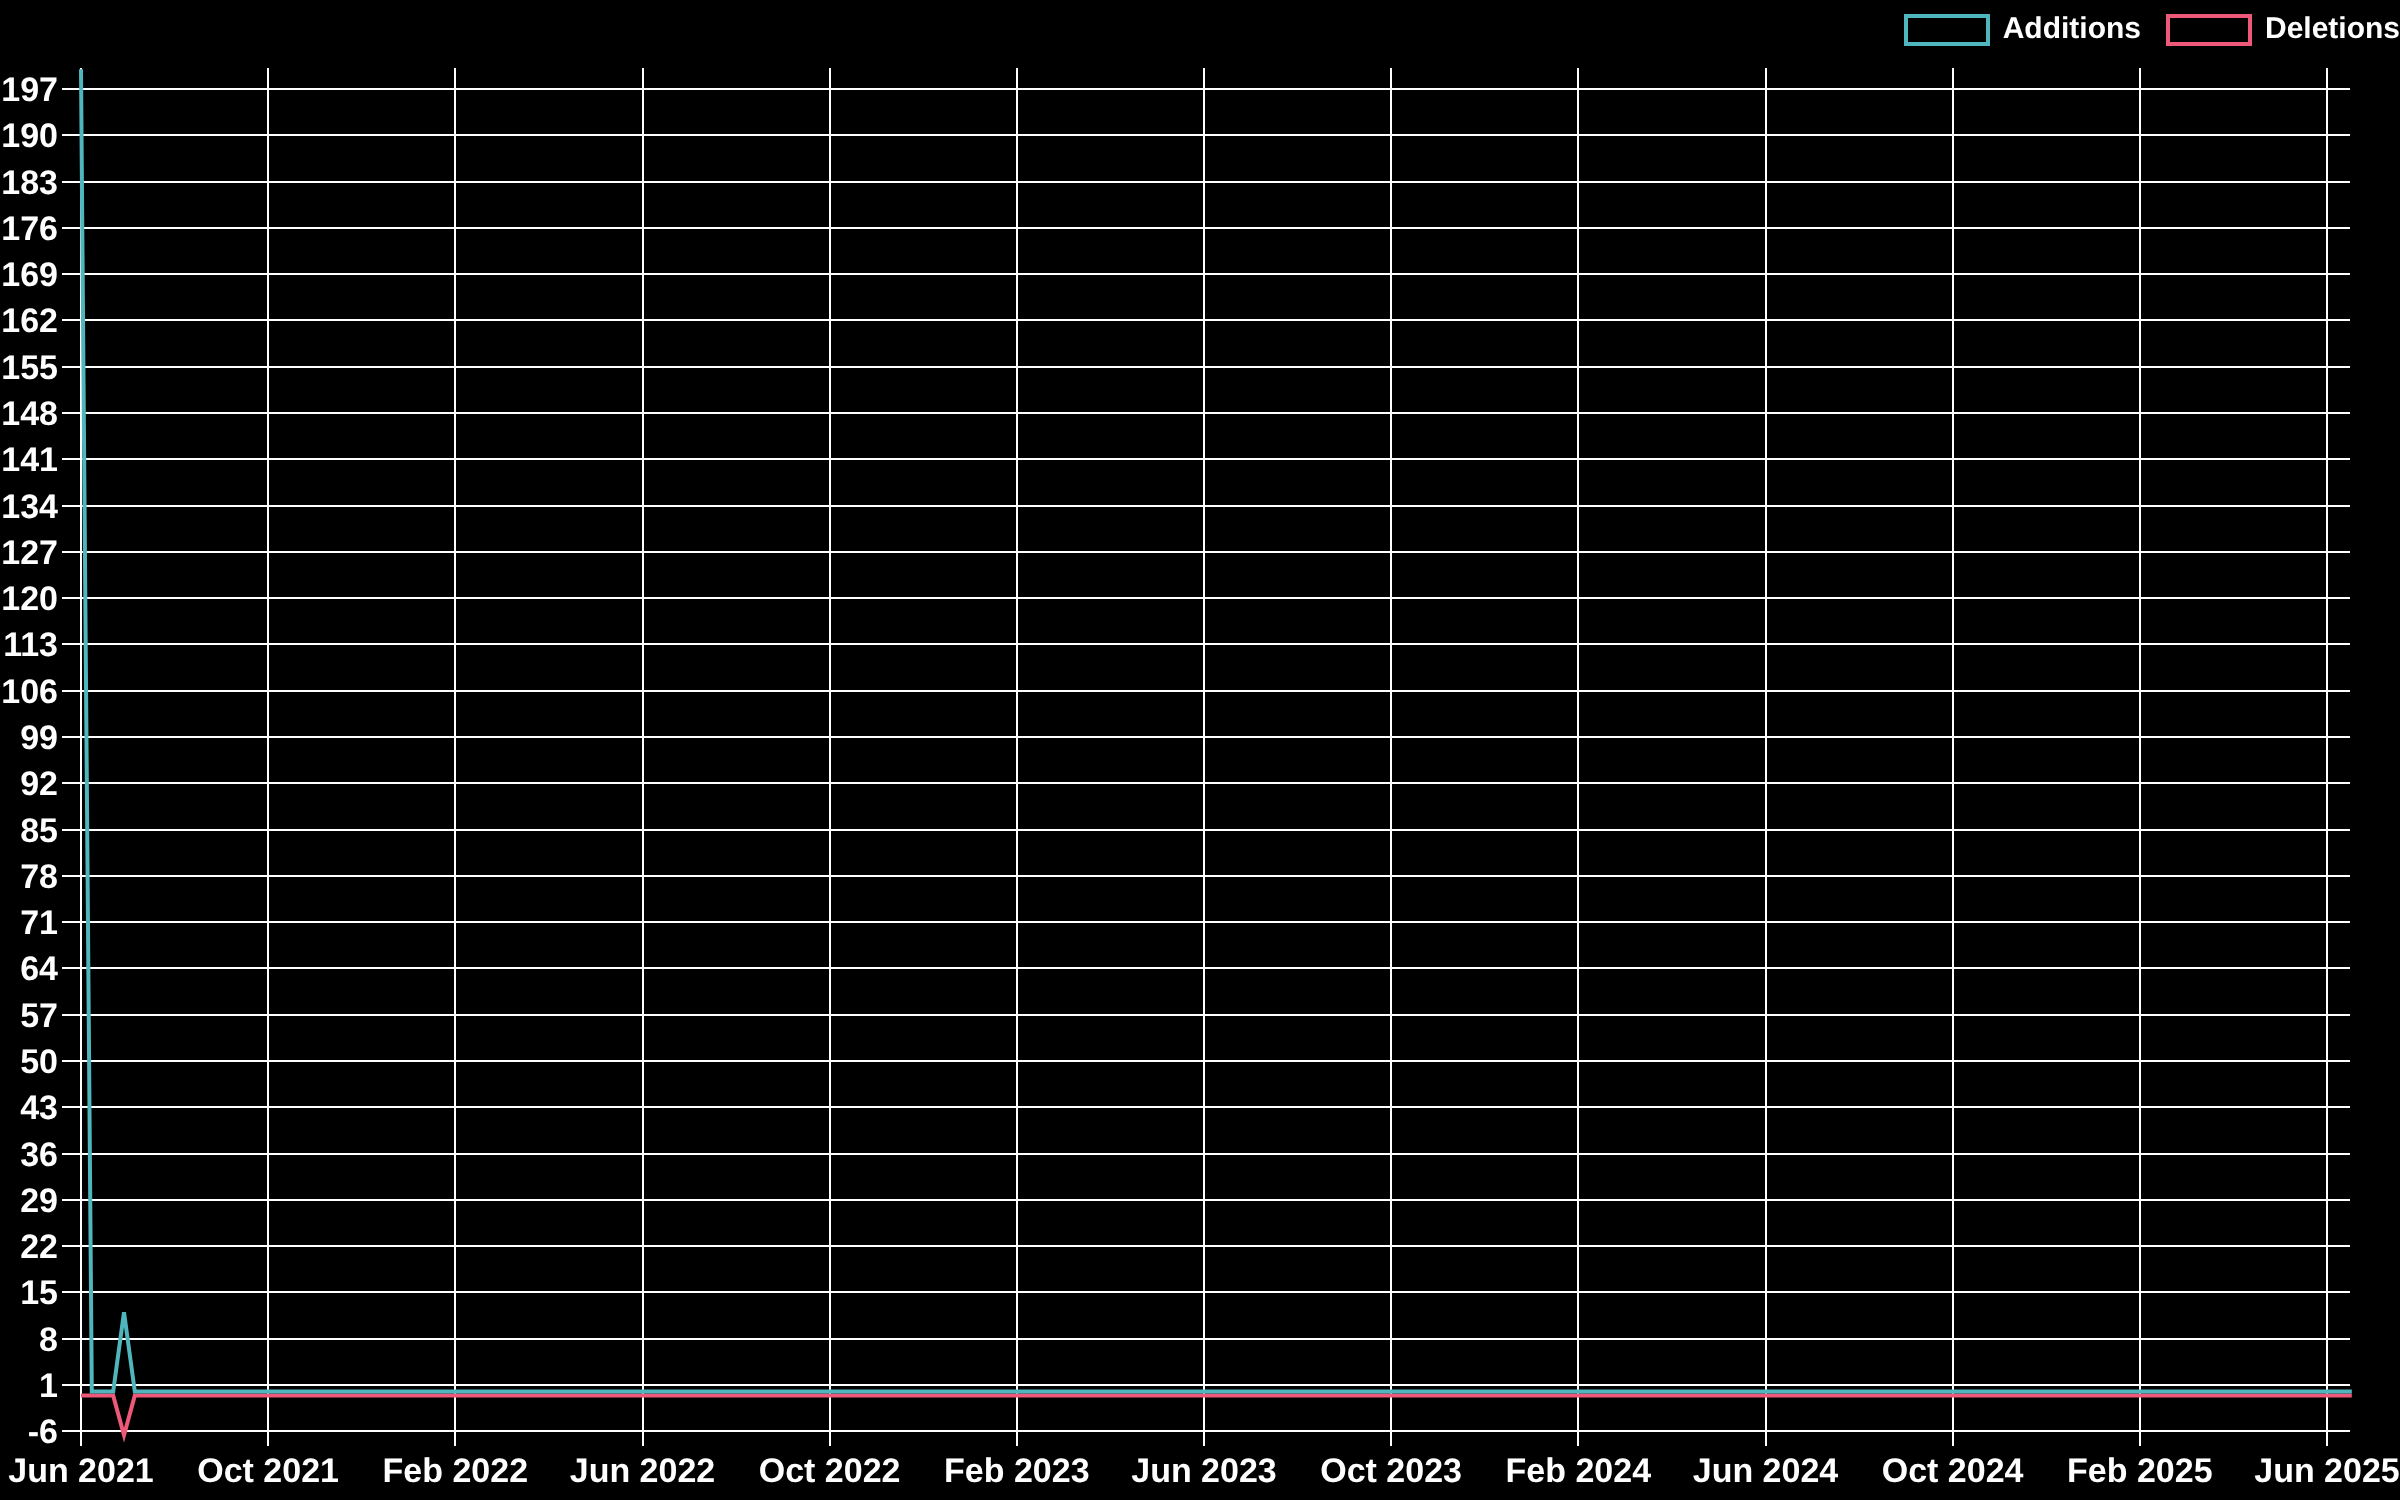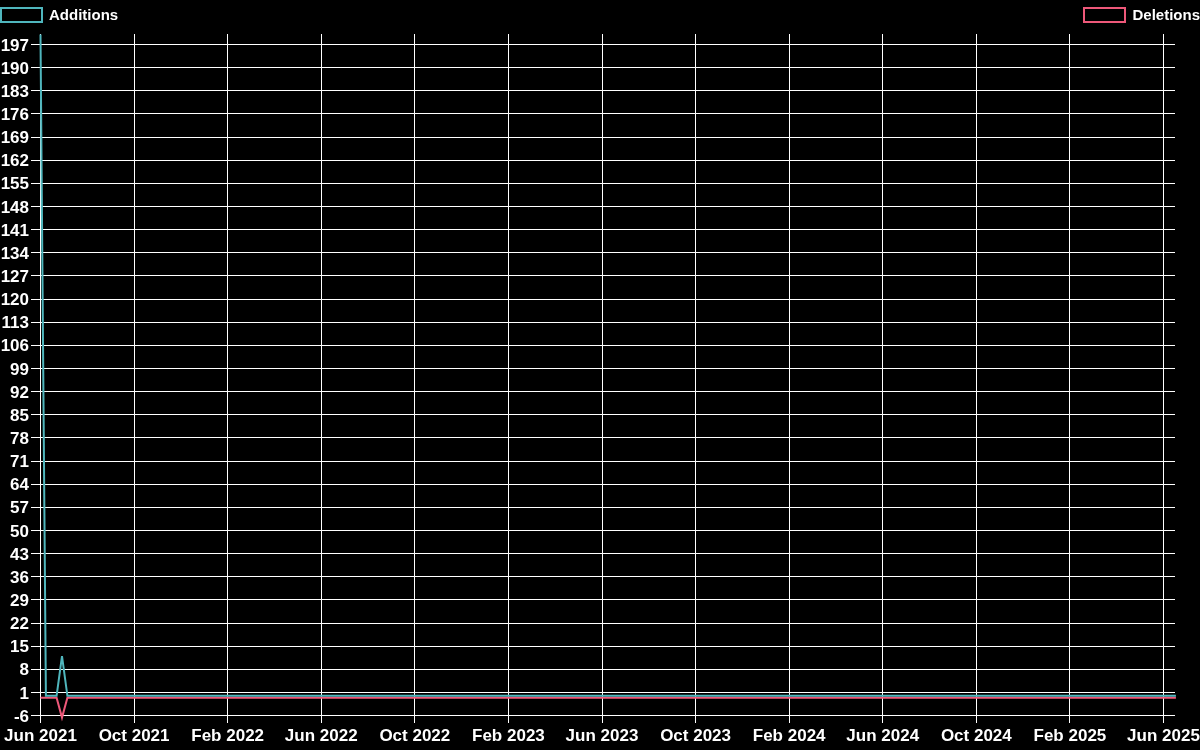--- a/index.html
+++ b/index.html
@@ -6,21 +6,21 @@
     margin: 0; padding: 0;
     width: 1200px; height: 750px;
     background: #000000;
     overflow: hidden;
     font-family: "Liberation Sans", sans-serif;
   }
   #stage { position: relative; width: 1200px; height: 750px; }
   #chart { position: absolute; left: 0; top: 0; }
   .legend {
     position: absolute; top: 6px; left: 0; width: 100%;
-    display: flex; justify-content: space-between; align-items: center;
+    display: flex; justify-content: flex-end; align-items: center;
     gap: 13px;
   }
   .legend-item { display: flex; align-items: center; gap: 6px; }
   .legend-swatch {
     display: inline-block; width: 39px; height: 12px;
     border: 2px solid #888; background: transparent;
   }
   .legend-label {
     color: #ffffff; font-size: 15px; font-weight: bold; line-height: 18px;
   }

